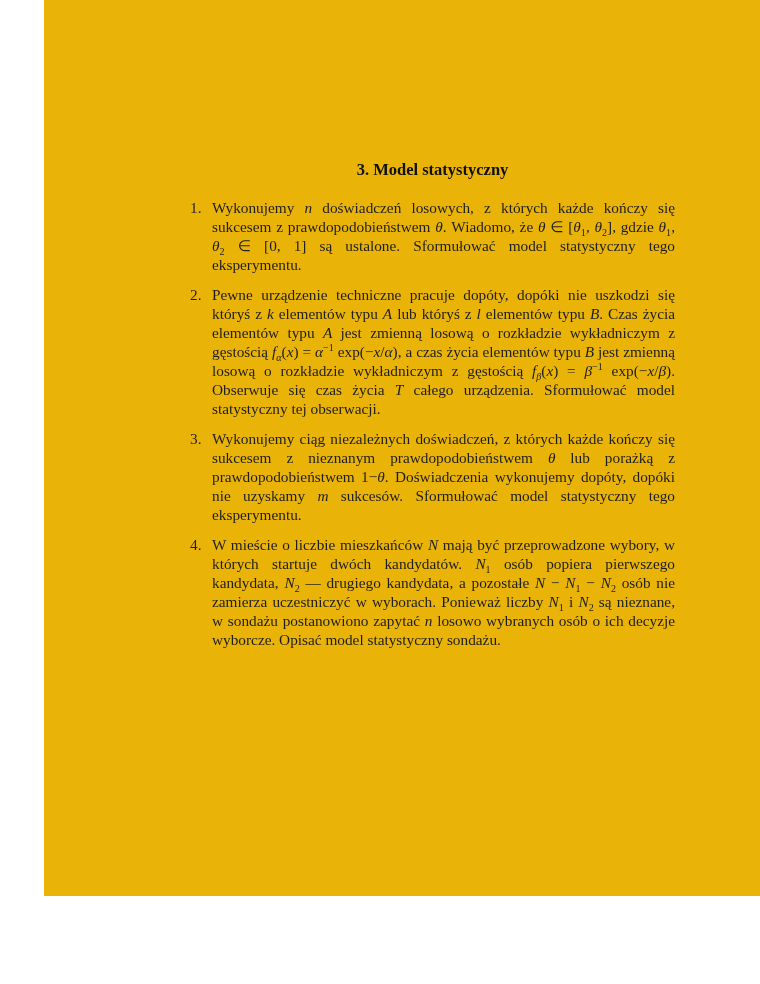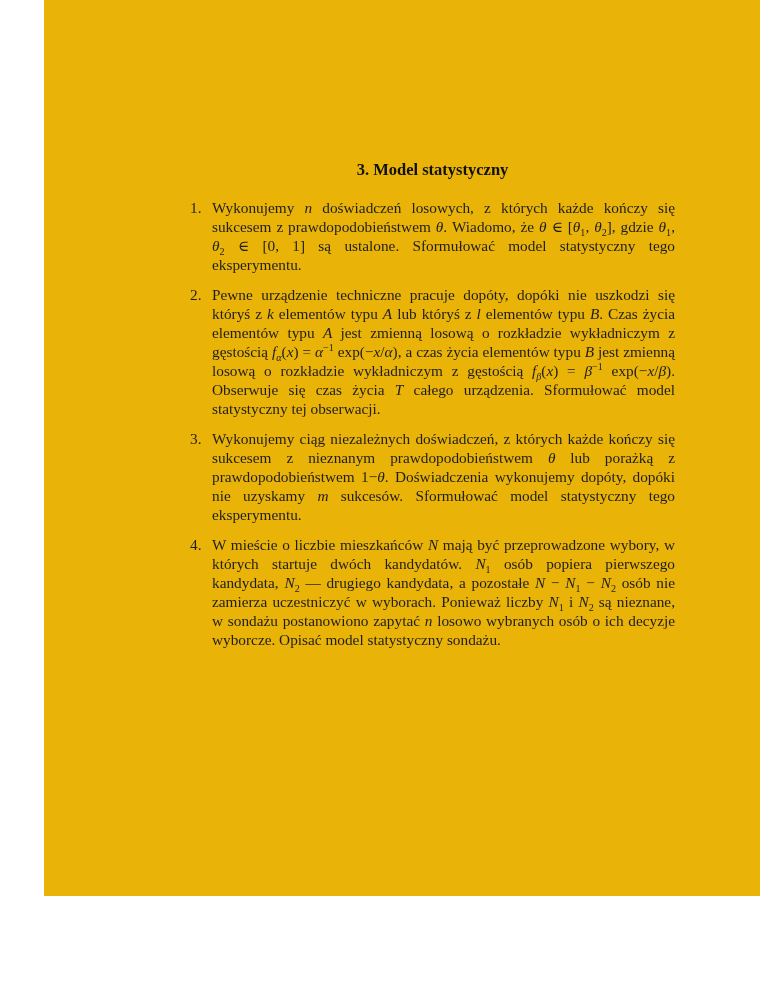--- a/index.html
+++ b/index.html
@@ -37,20 +37,21 @@
     font-size: 15.3px;
     line-height: 19px;
   }
   .item-number {
     flex: 0 0 22px;
     width: 22px;
   }
   .item-text {
     flex: 1;
     text-align: justify;
+    font-family: Liberation Serif, serif;
   }
   .item-text sub, .item-text sup {
     font-size: 0.66em;
     line-height: 0;
   }
   .seg-i { font-style: italic; }
   .page-number {
     position: absolute;
     left: 146px;
     top: 905px;

